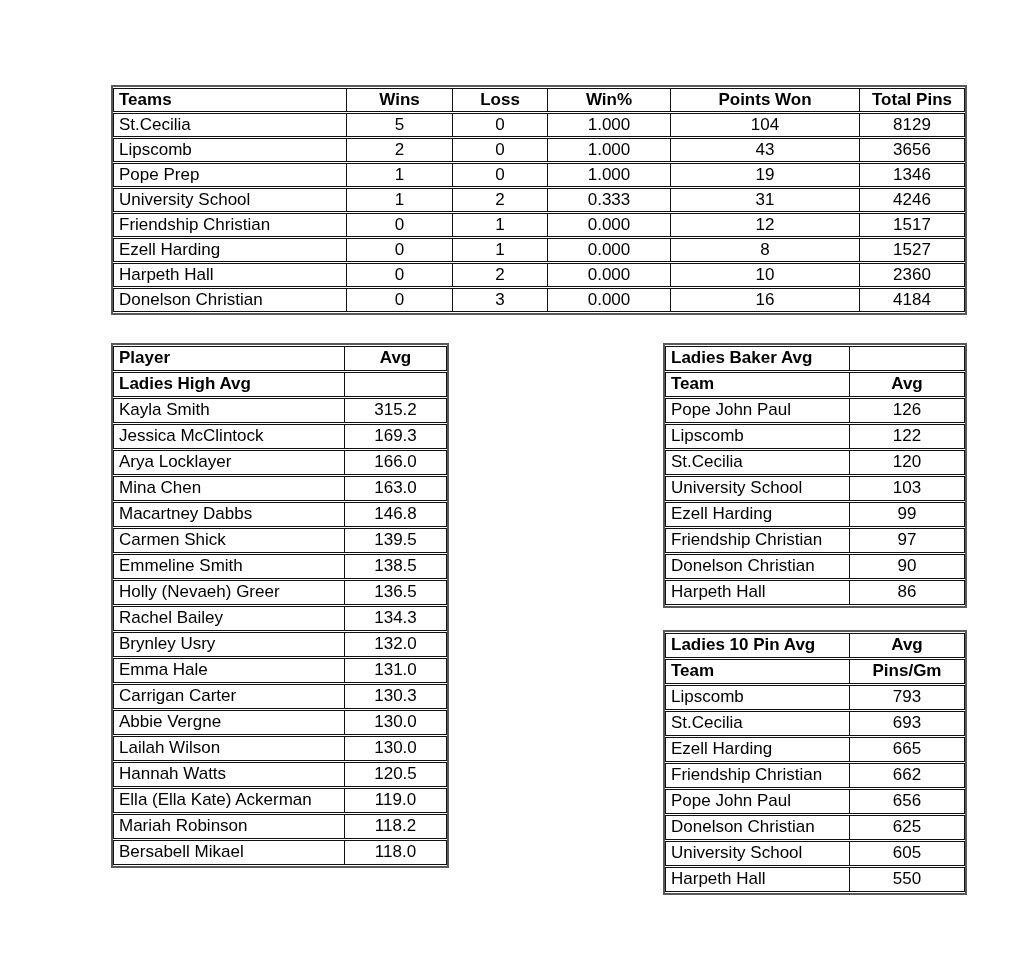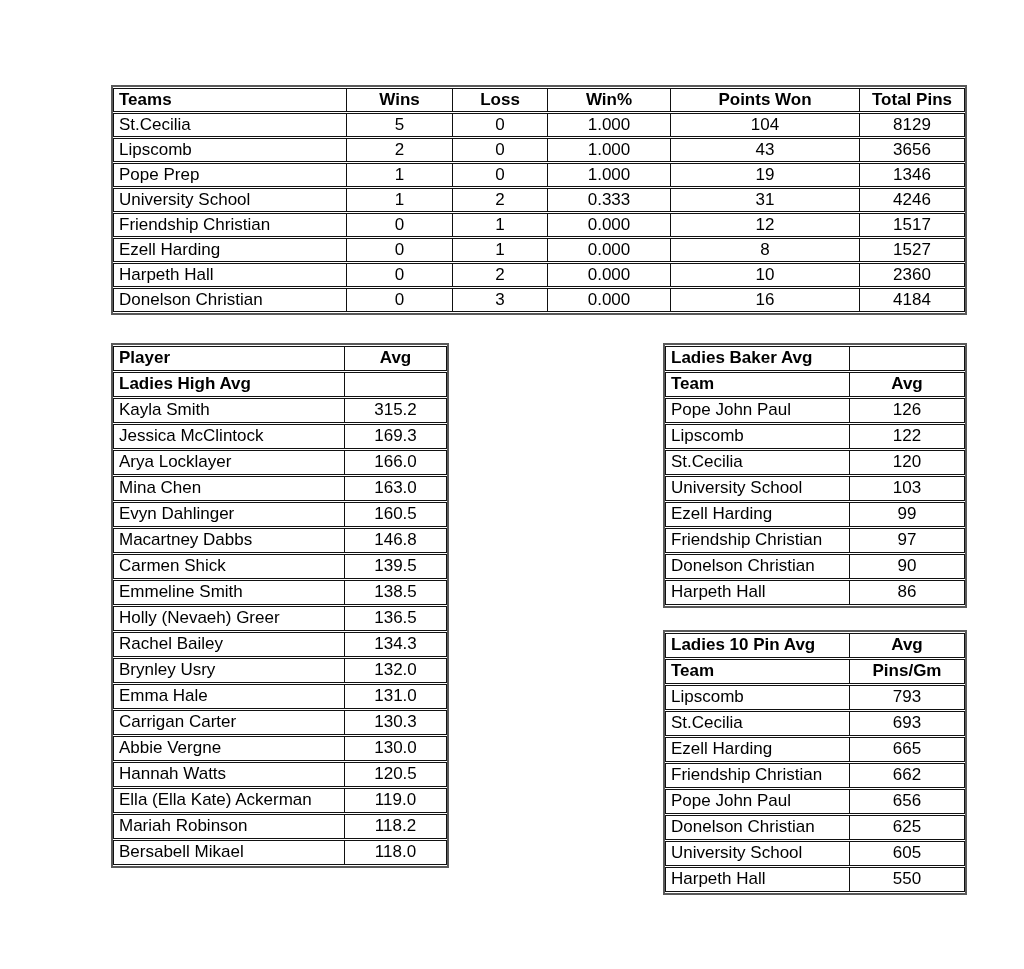--- a/index.html
+++ b/index.html
@@ -164,24 +164,20 @@
         </tr>
         <tr>
           <td>Arya Locklayer</td>
           <td>166.0</td>
         </tr>
         <tr>
           <td>Mina Chen</td>
           <td>163.0</td>
         </tr>
         <tr>
-          <td>Evyn Dahlinger</td>
-          <td>160.5</td>
-        </tr>
-        <tr>
           <td>Macartney Dabbs</td>
           <td>146.8</td>
         </tr>
         <tr>
           <td>Carmen Shick</td>
           <td>139.5</td>
         </tr>
         <tr>
           <td>Emmeline Smith</td>
           <td>138.5</td>
@@ -201,20 +197,24 @@
         <tr>
           <td>Emma Hale</td>
           <td>131.0</td>
         </tr>
         <tr>
           <td>Carrigan Carter</td>
           <td>130.3</td>
         </tr>
         <tr>
           <td>Abbie Vergne</td>
+          <td>130.0</td>
+        </tr>
+        <tr>
+          <td>Lailah Wilson</td>
           <td>130.0</td>
         </tr>
         <tr>
           <td>Hannah Watts</td>
           <td>120.5</td>
         </tr>
         <tr>
           <td>Ella (Ella Kate) Ackerman</td>
           <td>119.0</td>
         </tr>

